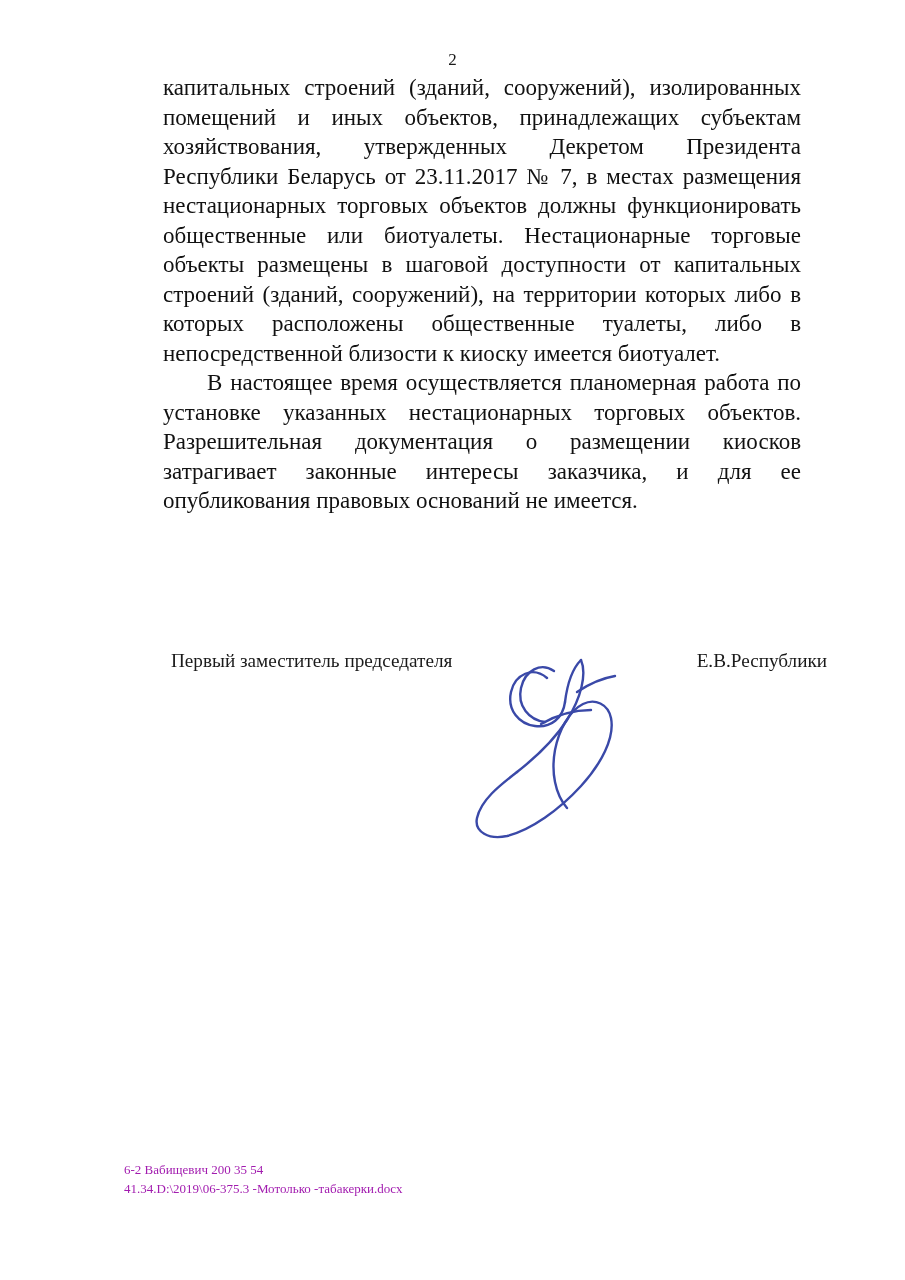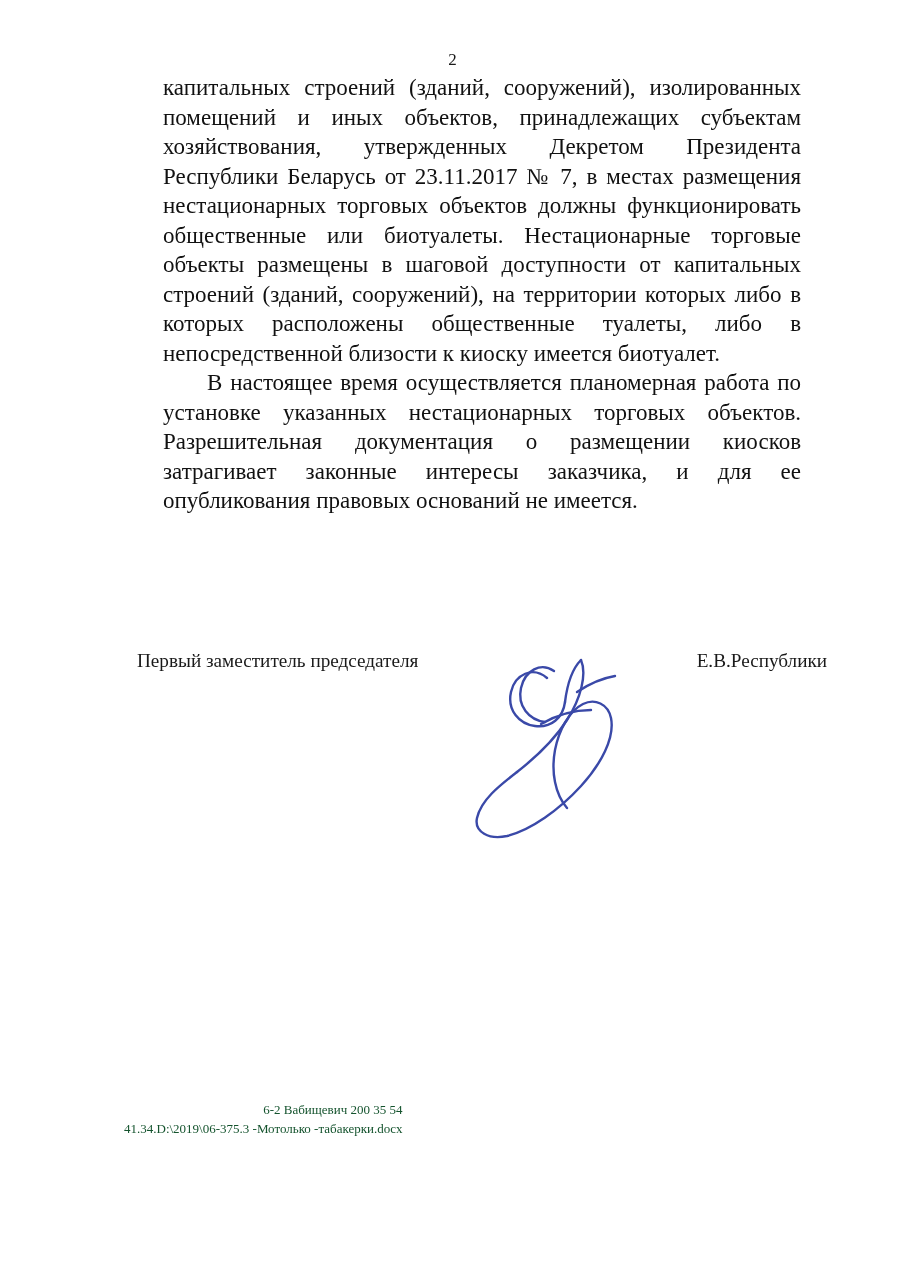--- a/index.html
+++ b/index.html
@@ -50,41 +50,41 @@
     left: 137px;
     width: 690px;
     font-size: 19.2px;
     line-height: 26px;
     display: flex;
     justify-content: space-between;
     align-items: flex-start;
   }
   .signature-title {
     white-space: nowrap;
+    margin-left: 34px;
   }
   .signature-name {
     white-space: nowrap;
   }
   .signature-mark {
     position: absolute;
     top: 640px;
     left: 455px;
     width: 230px;
     height: 210px;
     pointer-events: none;
   }
   .footer-note {
     position: absolute;
     left: 124px;
-    top: 1100px;
+    top: 1160px;
     font-family: "Liberation Serif", "DejaVu Serif", serif;
     font-size: 13px;
     line-height: 19px;
-    color: #14532d;
-    text-align: right;
+    color: #a21caf;
   }
   .footer-note div {
     white-space: nowrap;
   }
 </style>
 </head>
 <body>
 
 <div class="page">
 

